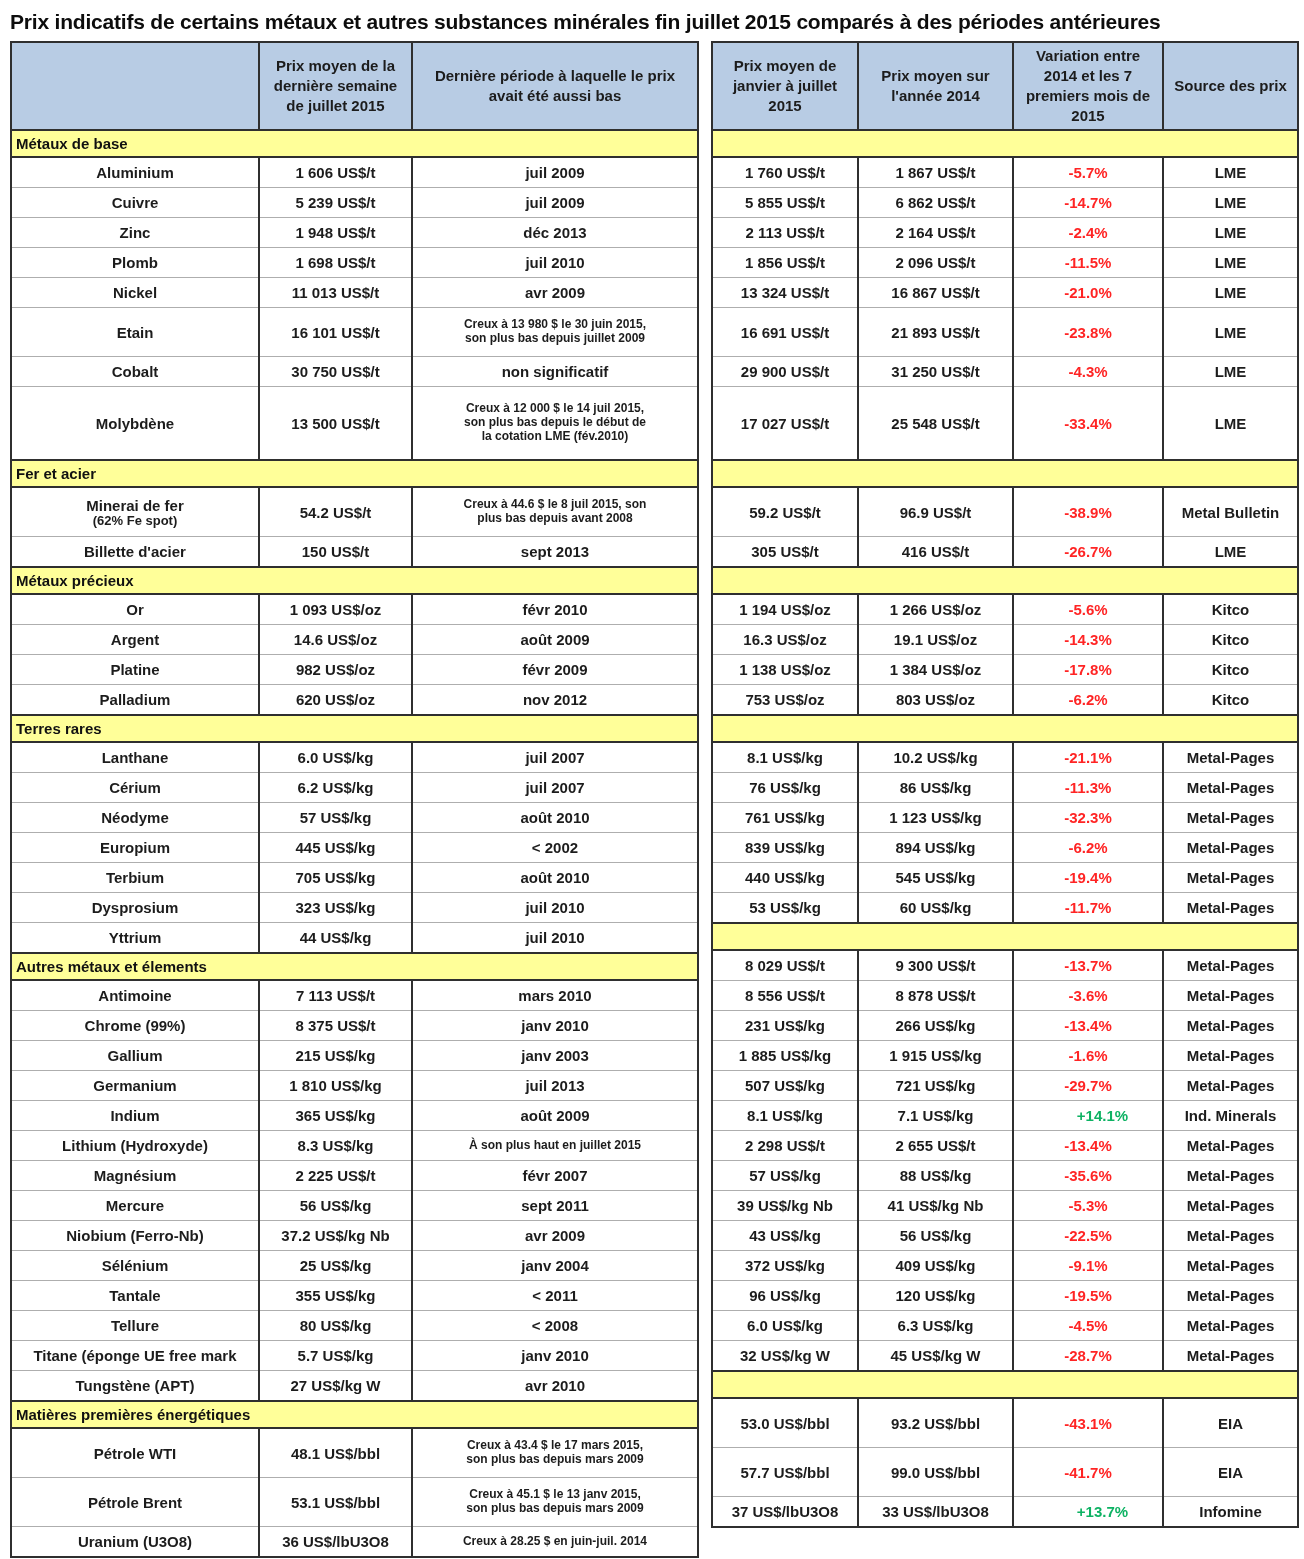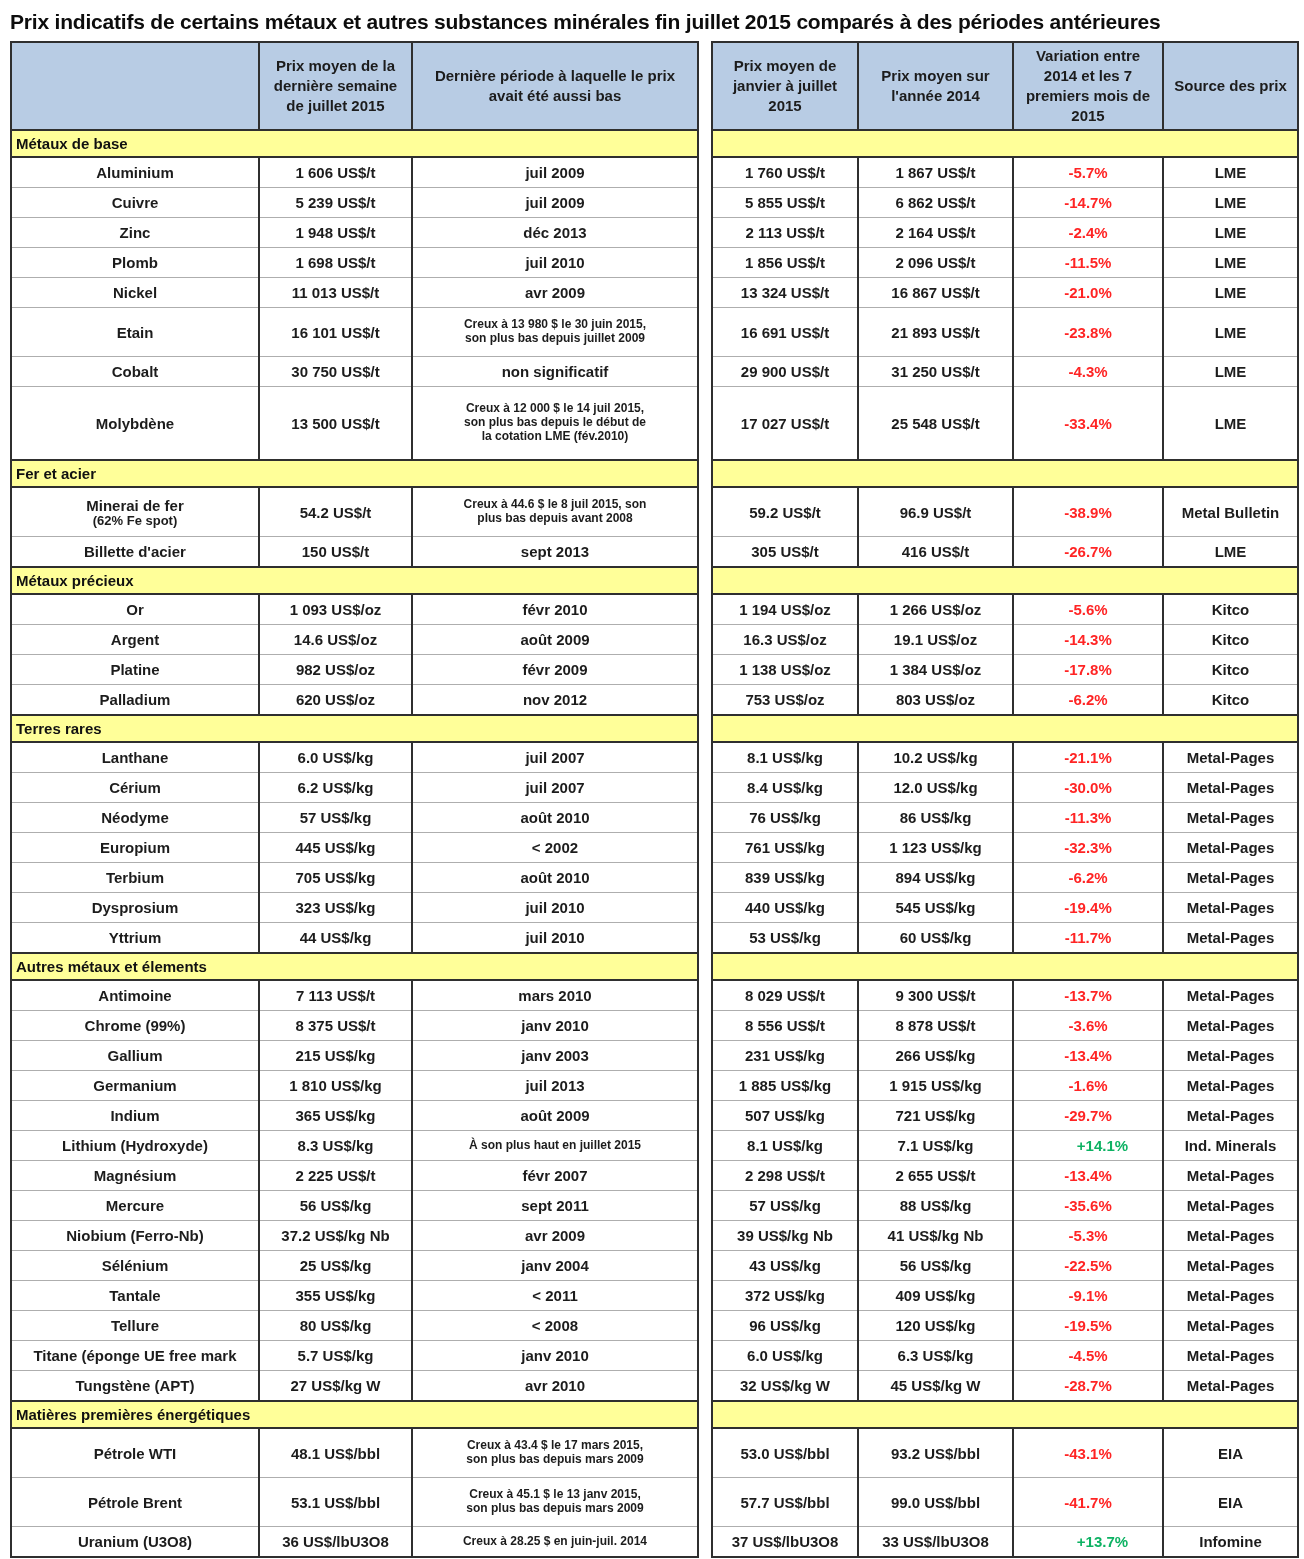--- a/index.html
+++ b/index.html
@@ -463,26 +463,20 @@
           <tr class="section-row">
             <td colspan="4"></td>
           </tr>
           <tr class="r1">
             <td class="val">8.1 US$/kg</td>
             <td class="val">10.2 US$/kg</td>
             <td class="var neg">-21.1%</td>
             <td class="src">Metal-Pages</td>
           </tr>
           <tr class="r1">
-            <td class="val">8.4 US$/kg</td>
-            <td class="val">12.0 US$/kg</td>
-            <td class="var neg">-30.0%</td>
-            <td class="src">Metal-Pages</td>
-          </tr>
-          <tr class="r1">
             <td class="val">76 US$/kg</td>
             <td class="val">86 US$/kg</td>
             <td class="var neg">-11.3%</td>
             <td class="src">Metal-Pages</td>
           </tr>
           <tr class="r1">
             <td class="val">761 US$/kg</td>
             <td class="val">1 123 US$/kg</td>
             <td class="var neg">-32.3%</td>
             <td class="src">Metal-Pages</td>

